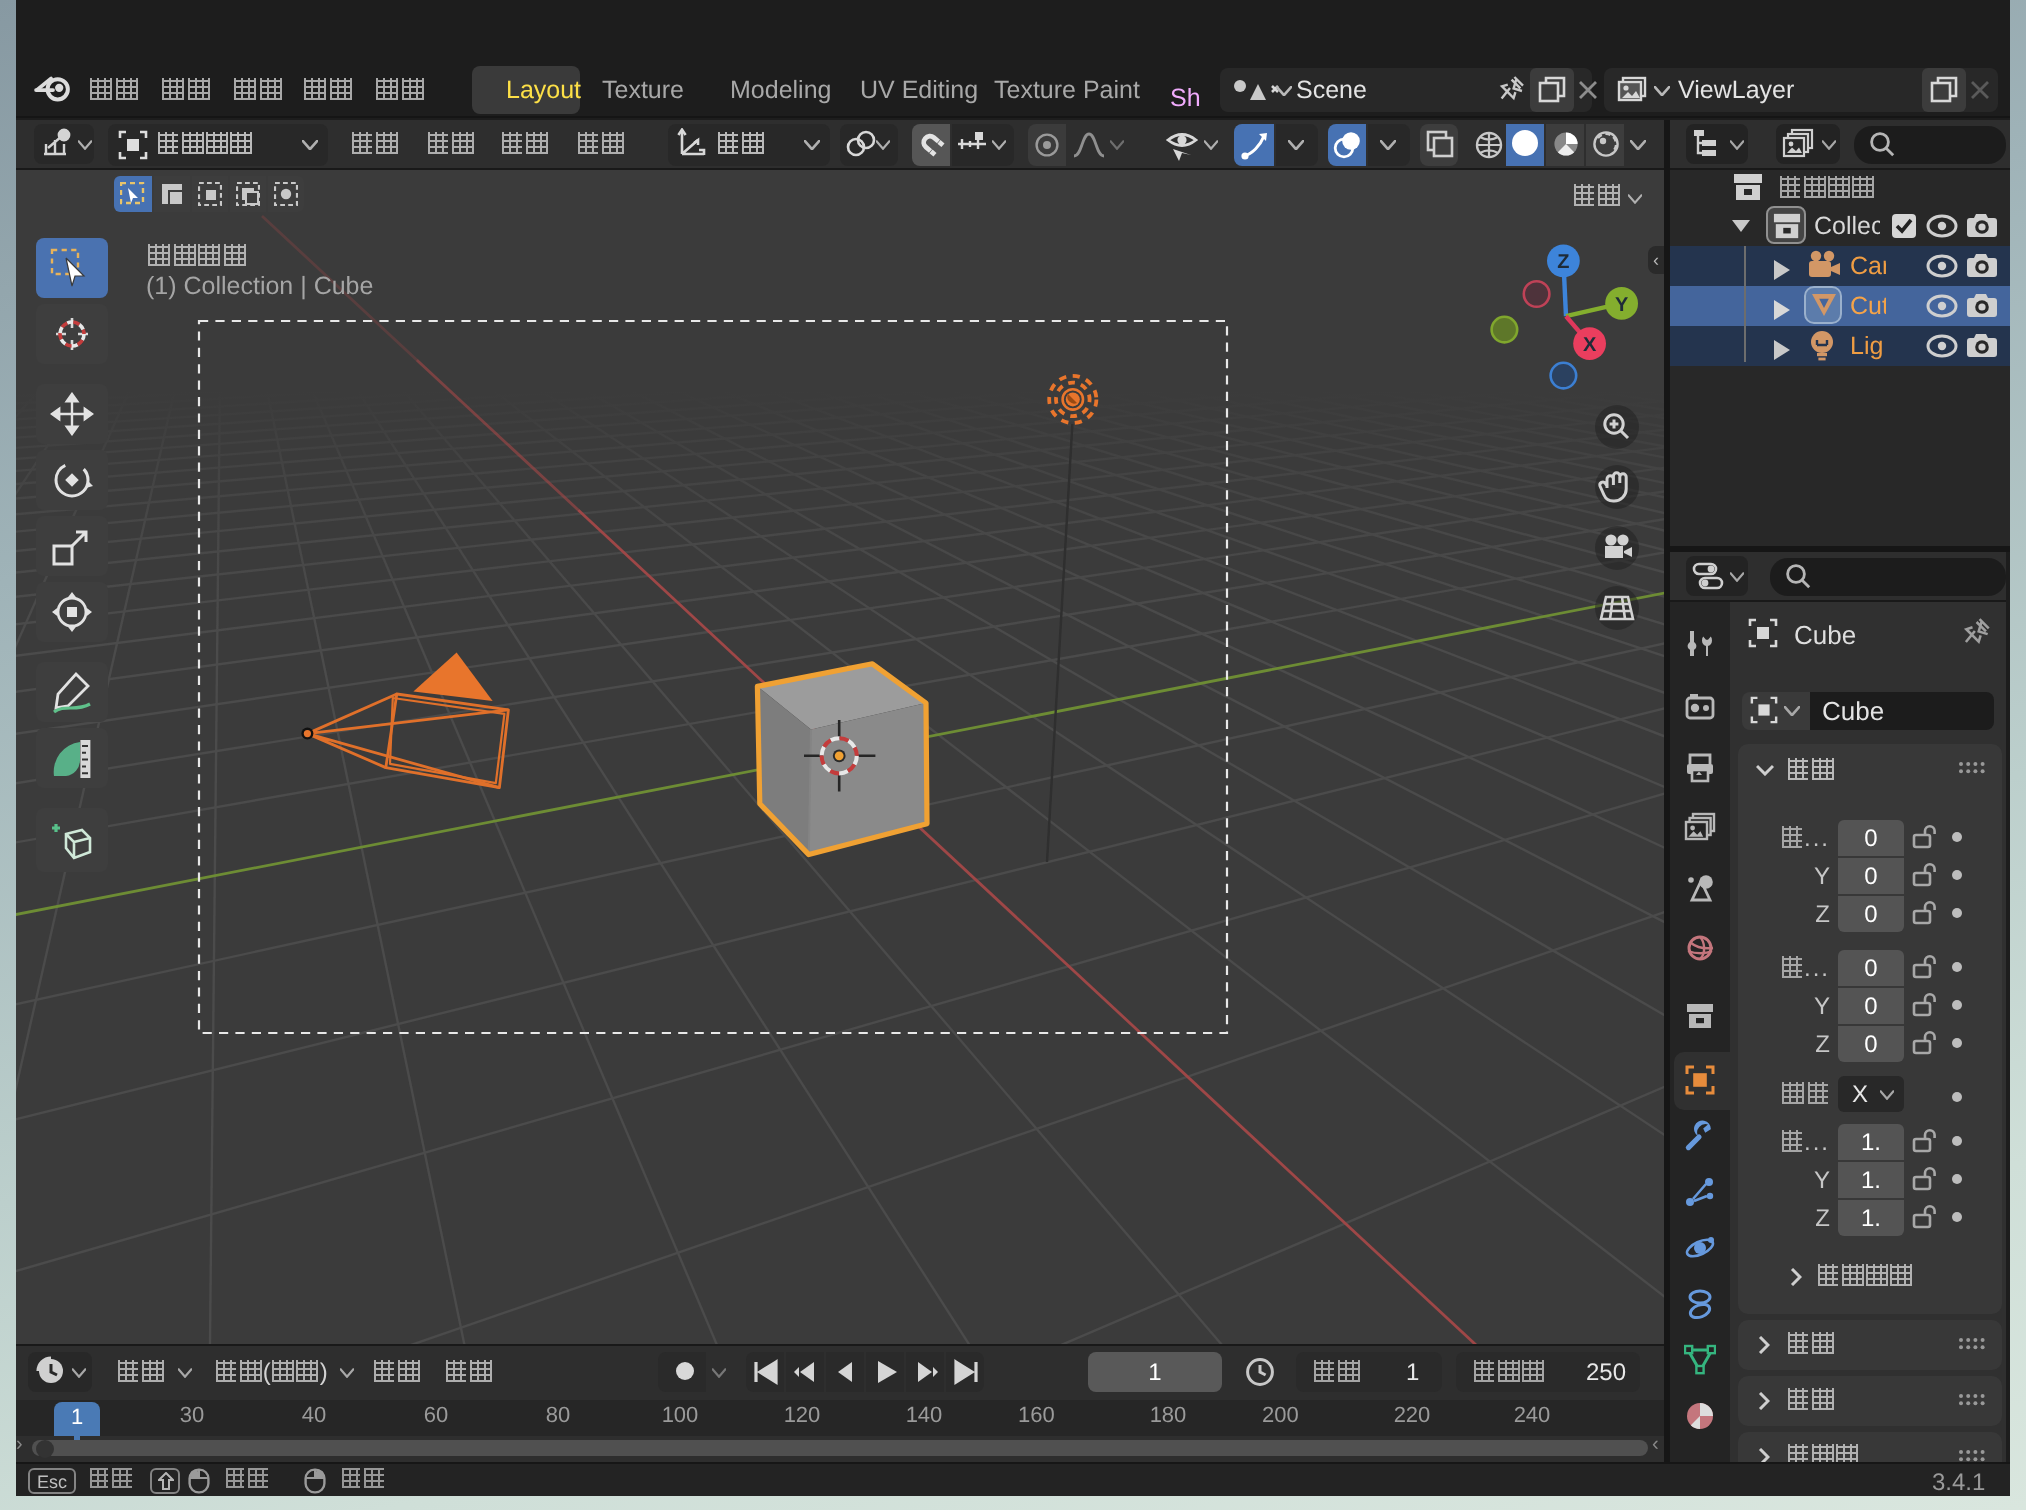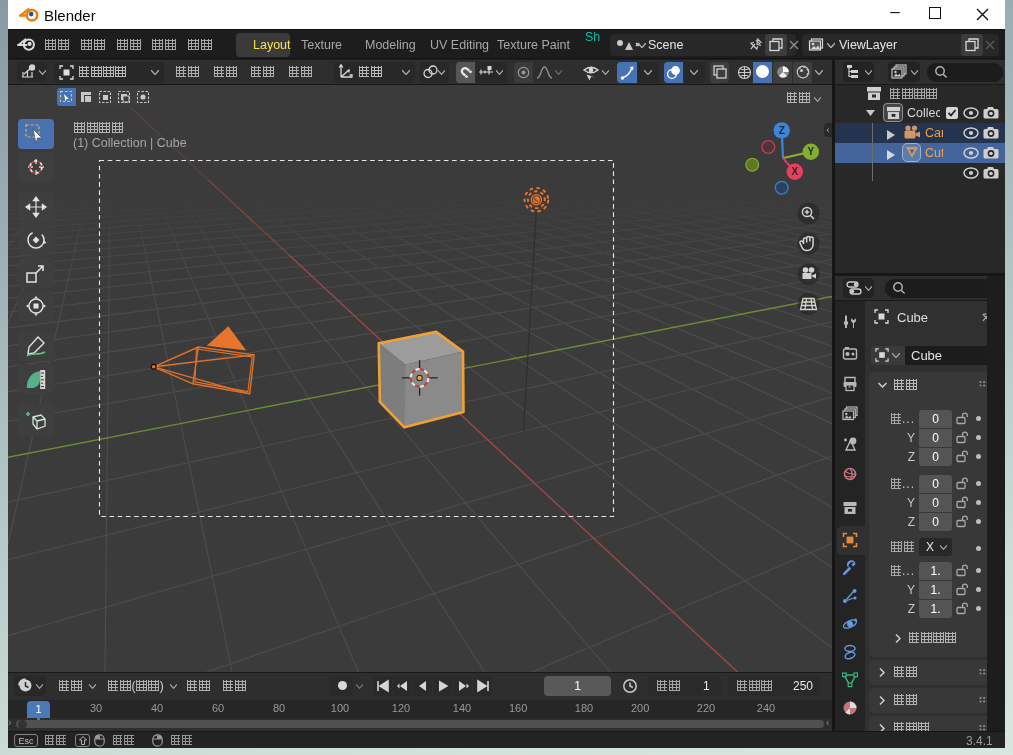--- a/index.html
+++ b/index.html
@@ -3,57 +3,41 @@
 *{margin:0;padding:0;box-sizing:border-box}
 html,body{width:1013px;height:755px;overflow:hidden}
 body{font-family:"Liberation Sans",sans-serif;background:linear-gradient(168deg,#8799a2 0%,#9fb3b8 30%,#bccfcc 62%,#cfdfd8 82%,#d9e6de 100%);position:relative}
 .a{position:absolute}
 .g{display:inline-block;width:.88em;height:.86em;margin:0 .07em;vertical-align:-.06em;
 background:repeating-linear-gradient(0deg,currentColor 0 1px,transparent 1px 3px),repeating-linear-gradient(90deg,currentColor 0 1px,transparent 1px 3.4px);opacity:.78}
 .w{position:absolute;left:8px;top:0;width:997px;height:748px;background:#1d1d1d;overflow:hidden}
 svg{display:block}
 </style></head><body>
 <div class="w">
-<div class="a" style="left:0;top:0;width:997px;height:30px;background:#fff;border-bottom:1px solid #101010">
-<svg class="a" style="left:11px;top:6px" width="21" height="17" viewBox="0 0 21 17">
- <g stroke="#ec7e13" stroke-width="2.3" fill="none" stroke-linecap="round">
-  <path d="M1.5,9.3 L9.5,3.2"></path>
-          <path d="M1,9.5 L10,9.5"></path>
- </g>
- <circle cx="13" cy="9.2" r="5.2" fill="#fff" stroke="#ec7e13" stroke-width="2.6"></circle>
- <circle cx="12.2" cy="8.1" r="2.3" fill="#1d598c"></circle>
-</svg>
-<span class="a" style="left:36px;top:7px;font-size:15px;color:#0a0a0a">Blender</span>
-<span class="a" style="left:872px;top:2px;width:30px;text-align:center;font-size:17px;color:#111">–</span>
-<span class="a" style="left:921px;top:7px;width:12px;height:12px;border:1.4px solid #111"></span>
-<svg class="a" style="left:968px;top:8px" width="13" height="13" viewBox="0 0 13 13">
-        <path d="M1,1 12,12 M12,1 1,12" stroke="#111" stroke-width="1.4"></path>
-      </svg>
-</div>
 <div class="a" style="left:0;top:30px;width:997px;height:29px;background:#1d1d1d;border-bottom:1px solid #151515">
       <svg class="a" style="left:9px;top:6px" width="19" height="16" viewBox="0 0 20 17">
  <g stroke="#dcdcdc" stroke-width="2" fill="none" stroke-linecap="round">
   <path d="M1.5,9.5 L9,3.5"></path>
           <path d="M1,9.6 L10,9.6"></path>
  </g>
  <circle cx="12.5" cy="9.2" r="5.4" fill="none" stroke="#dcdcdc" stroke-width="2.1"></circle>
  <circle cx="13.3" cy="8.4" r="2.2" fill="#dcdcdc"></circle>
 </svg>
       <span class="a" style="left:36px;top:8px;font-size:12.5px;color:#cfcfcf"><i class="g"></i><i class="g"></i></span>
       <span class="a" style="left:72px;top:8px;font-size:12.5px;color:#cfcfcf"><i class="g"></i><i class="g"></i></span>
       <span class="a" style="left:108px;top:8px;font-size:12.5px;color:#cfcfcf"><i class="g"></i><i class="g"></i></span>
       <span class="a" style="left:143px;top:8px;font-size:12.5px;color:#cfcfcf"><i class="g"></i><i class="g"></i></span>
       <span class="a" style="left:179px;top:8px;font-size:12.5px;color:#cfcfcf"><i class="g"></i><i class="g"></i></span>
       <span class="a" style="left:228px;top:3px;width:54px;height:24px;background:#3a3a3a;border-radius:4px"></span>
       <span class="a" style="left:245px;top:8px;font-size:12.5px;color:#fde047">Layout</span>
       <span class="a" style="left:293px;top:8px;font-size:12.5px;color:#a8a8a8">Texture</span>
       <span class="a" style="left:357px;top:8px;font-size:12.5px;color:#a8a8a8">Modeling</span>
       <span class="a" style="left:422px;top:8px;font-size:12.5px;color:#a8a8a8">UV Editing</span>
       <span class="a" style="left:489px;top:8px;font-size:12.5px;color:#a8a8a8">Texture Paint</span>
-      <span class="a" style="left:577px;top:0;font-size:12.5px;color:#14b8a6">Sh</span>
+      <span class="a" style="left:577px;top:12px;font-size:12.5px;color:#f0abfc">Sh</span>
       <span class="a" style="left:602px;top:4px;width:186px;height:22px;background:#282828;border-radius:4px"></span>
 <svg class="a" style="left:607px;top:8px" width="26" height="14" viewBox="0 0 26 14">
  <circle cx="5" cy="5" r="3" fill="#c9c9c9"></circle>
         <path d="M10,12 L14,4 L18,12 Z" fill="#c9c9c9"></path>
  <path d="M21,5 l3,3 m0,-3 l-3,3" stroke="#d8d8d8" stroke-width="1.3"></path>
 </svg>
 <svg class="a" style="left:630px;top:13px" width="8" height="5" viewBox="0 0 8 5">
         <path d="M0,0 4,4.6 8,0" fill="none" stroke="#b9b9b9" stroke-width="1.3"></path>
       </svg>
 <span class="a" style="left:640px;top:8px;font-size:12.5px;color:#e4e4e4">Scene</span>
@@ -318,34 +302,46 @@
 </div>
       <svg class="a" style="left:128px;top:87px" width="16" height="12" viewBox="0 0 16 12">
         <ellipse cx="8" cy="6" rx="7" ry="5" fill="none" stroke="#cfcfcf" stroke-width="1.5"></ellipse>
         <circle cx="8" cy="6" r="2.1" fill="#cfcfcf"></circle>
       </svg>
       <svg class="a" style="left:148px;top:86px" width="16" height="13" viewBox="0 0 16 13">
         <path d="M5,1 h5 l1,2 h3 a1.5,1.5 0 0 1 1.5,1.5 V11 a1.5,1.5 0 0 1 -1.5,1.5 H2 A1.5,1.5 0 0 1 .5,11 V4.5 A1.5,1.5 0 0 1 2,3 h2 Z" fill="#cfcfcf"></path>
         <circle cx="8" cy="7.5" r="3.4" fill="#282828"></circle>
         <circle cx="8" cy="7.5" r="1.8" fill="#cfcfcf"></circle>
       </svg>
+<div class="a" style="left:0;top:103px;width:170px;height:20px;background:#24344e">
+ <svg class="a" style="left:52px;top:7px" width="8" height="10" viewBox="0 0 8 10">
+          <path d="M0,0 V10 L8,5 Z" fill="#c8c8c8"></path>
+        </svg>
+ <svg class="a" style="left:68px;top:2px" width="16" height="16" viewBox="0 0 16 16">
+  <circle cx="8" cy="6" r="5.5" fill="#d29766"></circle>
+          <rect x="5.5" y="11.5" width="5" height="1.6" fill="#d29766"></rect>
+          <rect x="6.2" y="13.8" width="3.6" height="1.4" fill="#d29766"></rect>
+  <path d="M5.5,5 v2.5 M10.5,5 v2.5 M5.5,7.5 h5" stroke="#24344e" stroke-width="1.2" fill="none"></path>
+ </svg>
+ <span class="a" style="left:90px;top:3px;width:18px;overflow:hidden;font-size:12.5px;color:#ef9d43;white-space:nowrap">Lig</span>
+</div>
       <svg class="a" style="left:128px;top:107px" width="16" height="12" viewBox="0 0 16 12">
         <ellipse cx="8" cy="6" rx="7" ry="5" fill="none" stroke="#cfcfcf" stroke-width="1.5"></ellipse>
         <circle cx="8" cy="6" r="2.1" fill="#cfcfcf"></circle>
       </svg>
       <svg class="a" style="left:148px;top:106px" width="16" height="13" viewBox="0 0 16 13">
         <path d="M5,1 h5 l1,2 h3 a1.5,1.5 0 0 1 1.5,1.5 V11 a1.5,1.5 0 0 1 -1.5,1.5 H2 A1.5,1.5 0 0 1 .5,11 V4.5 A1.5,1.5 0 0 1 2,3 h2 Z" fill="#cfcfcf"></path>
         <circle cx="8" cy="7.5" r="3.4" fill="#282828"></circle>
         <circle cx="8" cy="7.5" r="1.8" fill="#cfcfcf"></circle>
       </svg>
       <span class="a" style="left:37px;top:63px;width:1px;height:58px;background:#6d6d6d"></span>
     </div>
     <span class="a" style="left:824px;top:60px;width:3px;height:671px;background:#161616"></span>
     <span class="a" style="left:827px;top:273px;width:170px;height:3px;background:#161616"></span>
-    <div class="a" style="left:827px;top:276px;width:152px;height:455px;background:#303030;overflow:hidden">
+    <div class="a" style="left:827px;top:276px;width:168px;height:455px;background:#303030;overflow:hidden">
       <div class="a" style="left:0;top:0;width:170px;height:25px;background:#2e2e2e;border-bottom:1px solid #191919"></div>
       <span class="a" style="left:8px;top:2px;width:31px;height:20px;background:#232323;border-radius:4px"></span>
 <svg class="a" style="left:11px;top:4px" width="16" height="16" viewBox="0 0 16 16">
  <g fill="none" stroke="#d0d0d0" stroke-width="1.3">
  <rect x="1" y="2" width="11" height="5" rx="2.5"></rect>
           <rect x="4" y="9" width="11" height="5" rx="2.5"></rect>
         </g>
  <circle cx="9.5" cy="4.5" r="1.7" fill="#d0d0d0"></circle>
         <circle cx="6.5" cy="11.5" r="1.7" fill="#d0d0d0"></circle>
 </svg>

